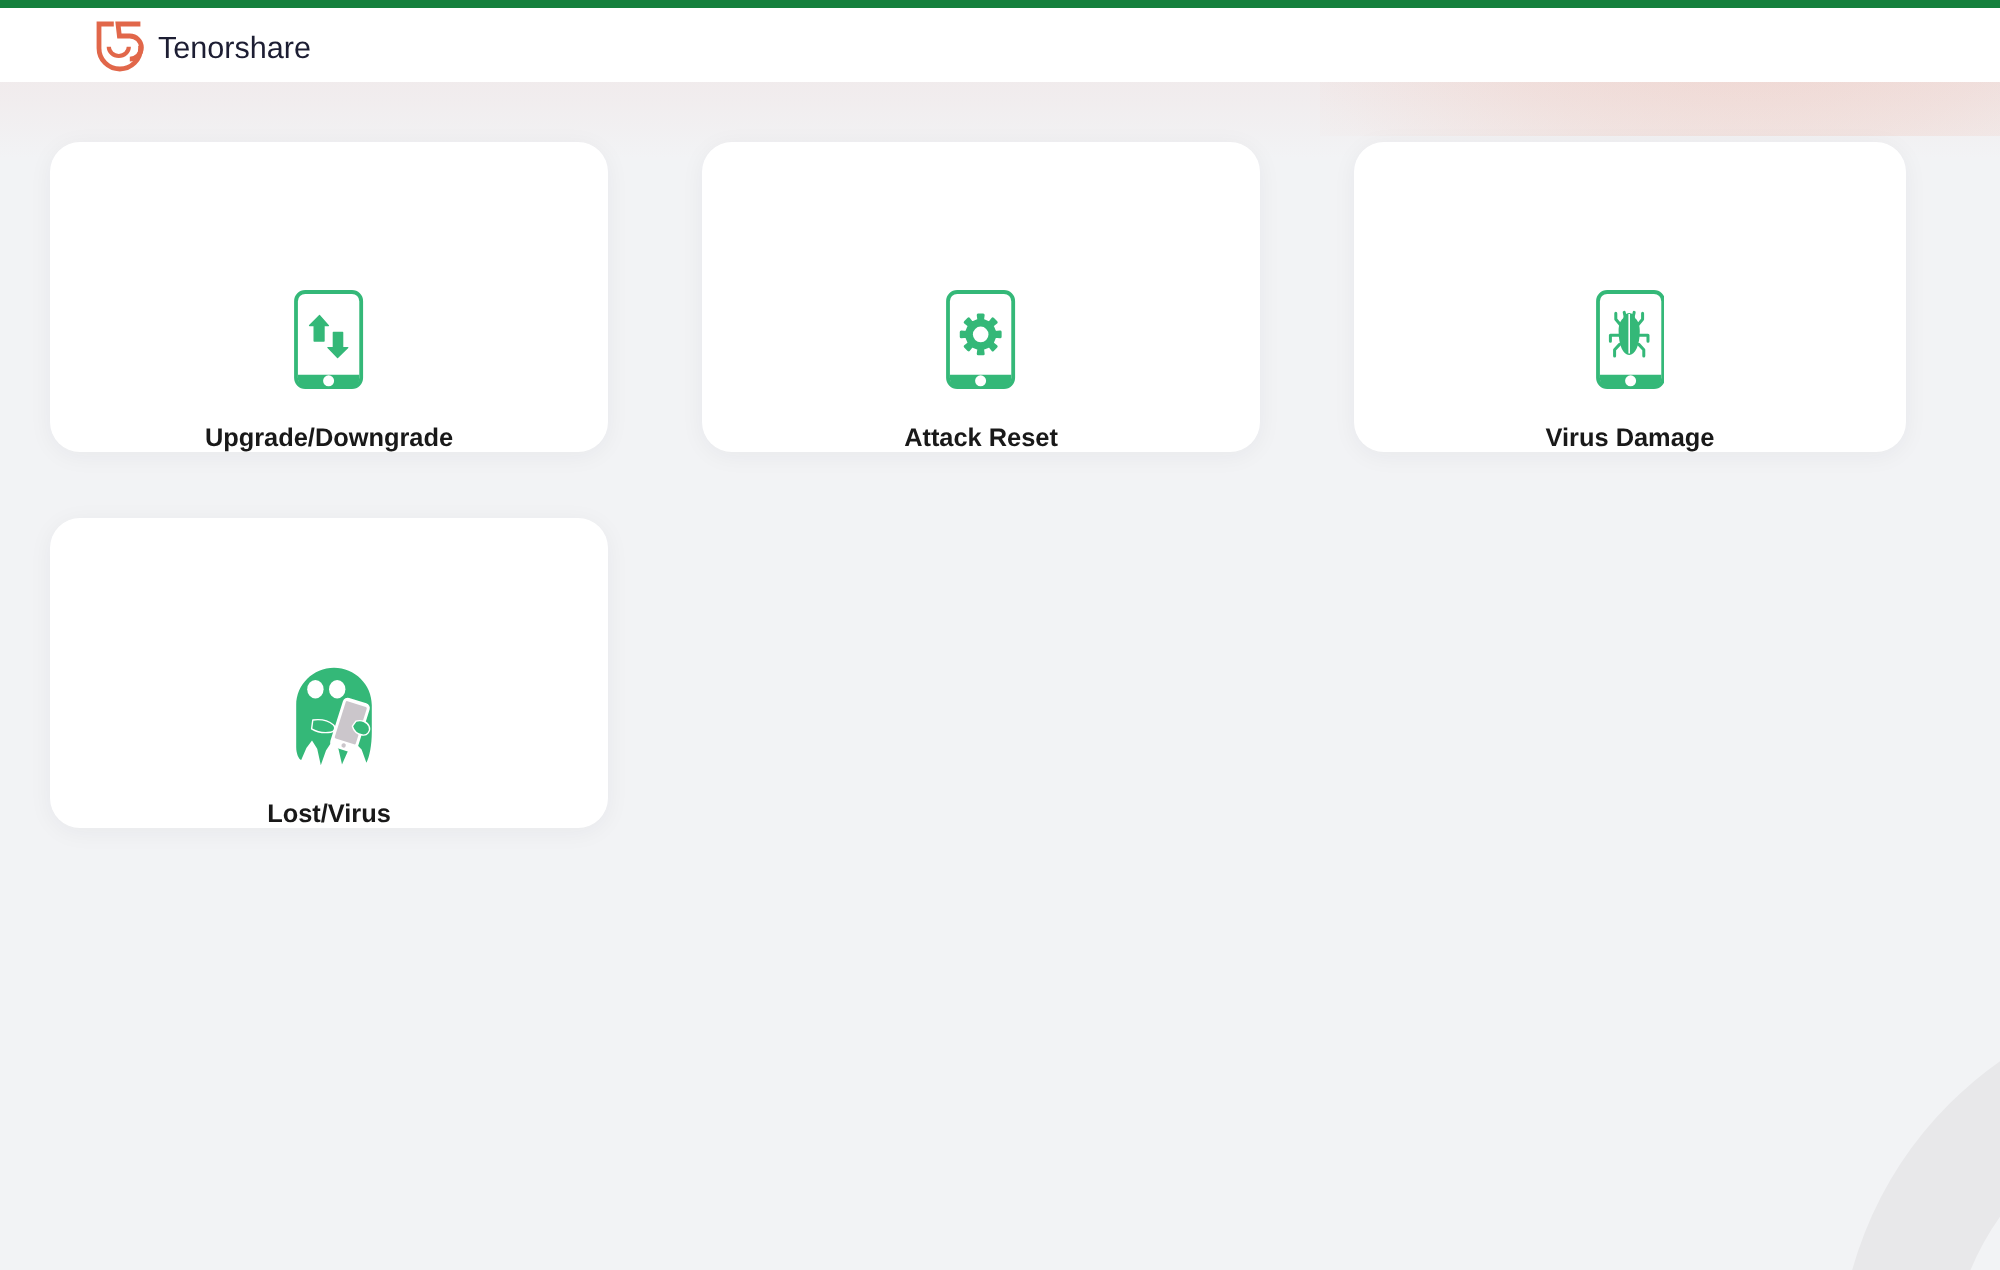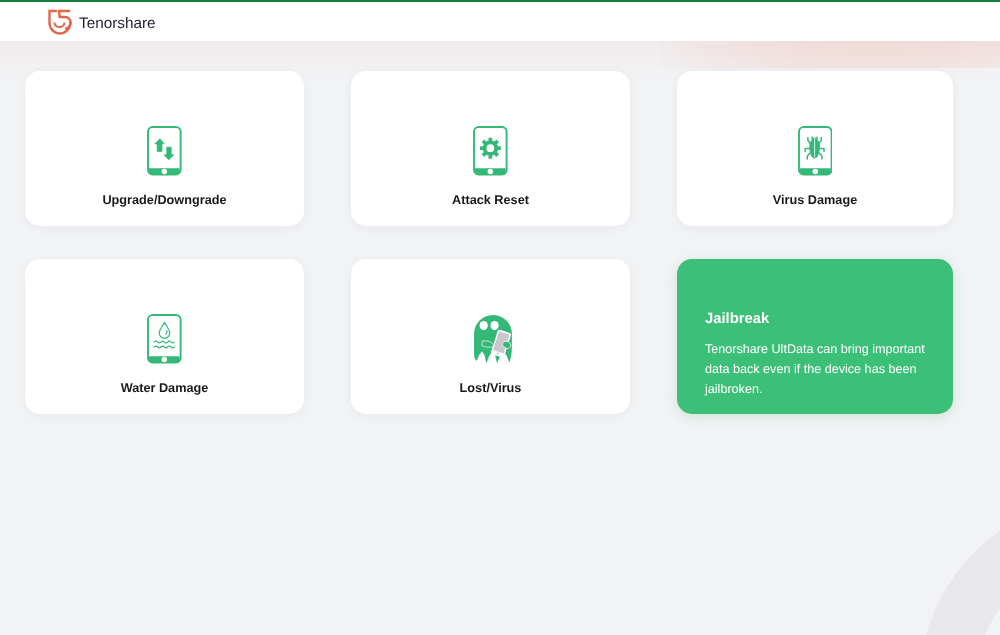--- a/index.html
+++ b/index.html
@@ -8,28 +8,28 @@
        font-family:"Liberation Sans",sans-serif;-webkit-font-smoothing:antialiased;text-rendering:geometricPrecision;}
   .page{position:relative;width:1000px;height:635px;overflow:hidden;}
   .bg{position:absolute;inset:0;background:#f2f3f5;overflow:hidden;z-index:0;}
   .blob-pink{position:absolute;left:660px;top:-212px;width:480px;height:280px;
      background:radial-gradient(ellipse at 45% 66%, rgba(236,110,72,0.20) 0%, rgba(236,110,72,0.10) 40%, rgba(236,110,72,0.02) 64%, rgba(236,110,72,0) 76%);}
   .blob-pink2{position:absolute;left:0;top:0;width:1000px;height:90px;
      background:linear-gradient(to bottom, rgba(225,150,142,0.135) 0%, rgba(225,150,142,0.125) 22%, rgba(225,150,142,0.065) 55%, rgba(225,150,142,0.0) 88%);}
   .arc{position:absolute;left:919px;top:496px;width:381px;height:381px;border-radius:50%;
      border:56px solid #e8e8ea;box-sizing:border-box;}
   .header{position:absolute;left:0;top:0;width:1000px;height:41px;background:#fff;z-index:5;
-     display:flex;align-items:center;border-top:2px solid #15803d;box-sizing:border-box;}
+     display:flex;align-items:center;border-top:4px solid #15803d;box-sizing:border-box;}
   .logo-wrap{display:flex;align-items:center;margin-left:47px;margin-top:1px;}
   .logo-mark{width:26px;height:26px;display:block;}
   .brand{font-size:15.3px;font-weight:400;color:#1d1e33;margin-left:6px;letter-spacing:0px;position:relative;top:2px;}
   .grid{position:absolute;left:25px;top:71px;width:928px;z-index:2;
      display:grid;grid-template-columns:279px 279px 276px;grid-column-gap:47px;grid-row-gap:33px;}
   .card{height:155px;background:#fff;border-radius:15px;box-shadow:0 2px 12px rgba(30,35,65,.05);
-     display:flex;flex-direction:column;align-items:center;justify-content:center;
+     display:flex;flex-direction:column;align-items:center;justify-content:flex-end;
      position:relative;box-sizing:border-box;}
   .card .ico{margin-top:36px;position:relative;display:flex;align-items:center;justify-content:center;height:50px;}
   .card .lbl{font-size:12.7px;font-weight:700;color:#191919;margin-top:17px;letter-spacing:0px;}
   .card.green{background:#3cbf77;align-items:flex-start;box-shadow:0 3px 14px rgba(40,150,95,.16);}
   .ico-ghost{margin-left:6px;margin-top:2px;}
   .jb-title{font-size:14.8px;font-weight:700;color:#fff;margin:36px 0 0 28px;line-height:16px;}
   .jb-desc{font-size:12.6px;color:#fff;margin:12px 0 0 28px;line-height:20px;width:224px;}
 </style>
 </head>
 <body>
@@ -95,50 +95,30 @@
             <g stroke="#34b878" stroke-width="1.5" stroke-linecap="round">
               <path d="M14.9 14.7 L14.1 11.2"></path>
               <path d="M18.3 14.7 L19.1 11.2"></path>
             </g>
             <path d="M16.6 12.0 V31.8" stroke="#ffffff" stroke-width="0.8"></path>
           </svg>
         </div>
       <div class="lbl">Virus Damage</div>
     </div>
     <div class="card">
-      <div class="ico">
-          <svg width="34.6" height="49.6" viewBox="0 0 34.6 49.6" fill="none">
-            <rect x="1" y="1" width="32.6" height="47.5" rx="4.6" fill="none" stroke="#34b878" stroke-width="1.9"></rect>
-            <path d="M1.95 42.35 H32.65 V44.55 a3.95 3.95 0 0 1 -3.95 3.95 H5.9 a3.95 3.95 0 0 1 -3.95 -3.95 Z" fill="#34b878"></path>
-            <circle cx="17.3" cy="45.4" r="2.75" fill="#ffffff"></circle>
-            <path d="M17.5 8.6 C20.3 13.3 22.8 16.4 22.8 19.0 a5.3 5.3 0 0 1 -10.6 0 C12.2 16.4 14.7 13.3 17.5 8.6 Z" stroke="#34b878" stroke-width="1.2" fill="none" stroke-linejoin="round"></path>
-            <path d="M19.6 16.6 c0.75 1.1 0.5 2.6 -0.8 3.4" stroke="#34b878" stroke-width="1.15" fill="none" stroke-linecap="round"></path>
-            <g stroke="#34b878" stroke-width="1.2" fill="none" stroke-linecap="round">
-              <path d="M7.3 28.1 q1.67 -1.75 3.34 0 q1.67 1.75 3.34 0 q1.67 -1.75 3.34 0 q1.67 1.75 3.34 0 q1.67 -1.75 3.34 0 q1.67 1.75 3.34 0"></path>
-              <path d="M7.3 33.0 q1.67 -1.75 3.34 0 q1.67 1.75 3.34 0 q1.67 -1.75 3.34 0 q1.67 1.75 3.34 0 q1.67 -1.75 3.34 0 q1.67 1.75 3.34 0"></path>
-            </g>
-          </svg>
-        </div>
-      <div class="lbl">Water Damage</div>
-    </div>
-    <div class="card">
       <div class="ico ico-ghost">
           <svg width="41" height="51" viewBox="0 0 41 51" fill="none">
             <path d="M20.0 0.9 C9.6 0.9 1.1 9.3 1.1 19.6 L1.1 40.6 C1.1 43.6 2.2 46.4 3.6 47.0 L6.2 41.0 L9.0 37.2 L11.6 41.4 L13.4 49.6 L16.0 42.2 L18.8 38.0 L22.2 41.4 L24.0 49.2 L27.2 42.0 L30.4 38.2 L33.8 41.8 L36.2 48.4 C37.8 45.2 38.9 39.6 38.9 33.0 L38.9 19.6 C38.9 9.3 30.4 0.9 20.0 0.9 Z" fill="#34b878"></path>
             <ellipse cx="10.7" cy="11.6" rx="4.1" ry="4.6" fill="#ffffff"></ellipse>
             <ellipse cx="21.6" cy="11.6" rx="4.1" ry="4.6" fill="#ffffff"></ellipse>
             <g transform="rotate(17.5 28.0 29.6)">
               <rect x="21.0" y="16.7" width="14.0" height="25.8" rx="2.5" fill="#ffffff"></rect>
               <rect x="22.5" y="18.5" width="11.0" height="19.6" rx="0.7" fill="#cbc6cb"></rect>
               <circle cx="28.0" cy="40.2" r="1.1" fill="#cbc6cb"></circle>
             </g>
             <path d="M9.4 27.0 C13.8 26.4 17.4 27.5 19.6 29.4 C21.0 30.6 20.4 32.8 18.4 33.1 C15.0 33.6 11.4 33.0 8.8 31.4 Z" fill="#34b878" stroke="#ffffff" stroke-width="0.7" stroke-linejoin="round"></path>
             <path d="M31.0 27.6 C33.8 26.7 36.8 28.0 37.6 30.3 C38.4 32.6 36.6 34.9 34.2 34.5 C31.7 34.1 29.8 32.3 29.2 30.1 Z" fill="#34b878" stroke="#ffffff" stroke-width="0.7" stroke-linejoin="round"></path>
           </svg>
         </div>
       <div class="lbl">Lost/Virus</div>
     </div>
-    <div class="card green">
-      <div class="jb-title">Jailbreak</div>
-      <div class="jb-desc">Tenorshare UltData can bring important data back even if the device has been jailbroken.</div>
-    </div>
   </div>
 </div>
 
 </body></html>

